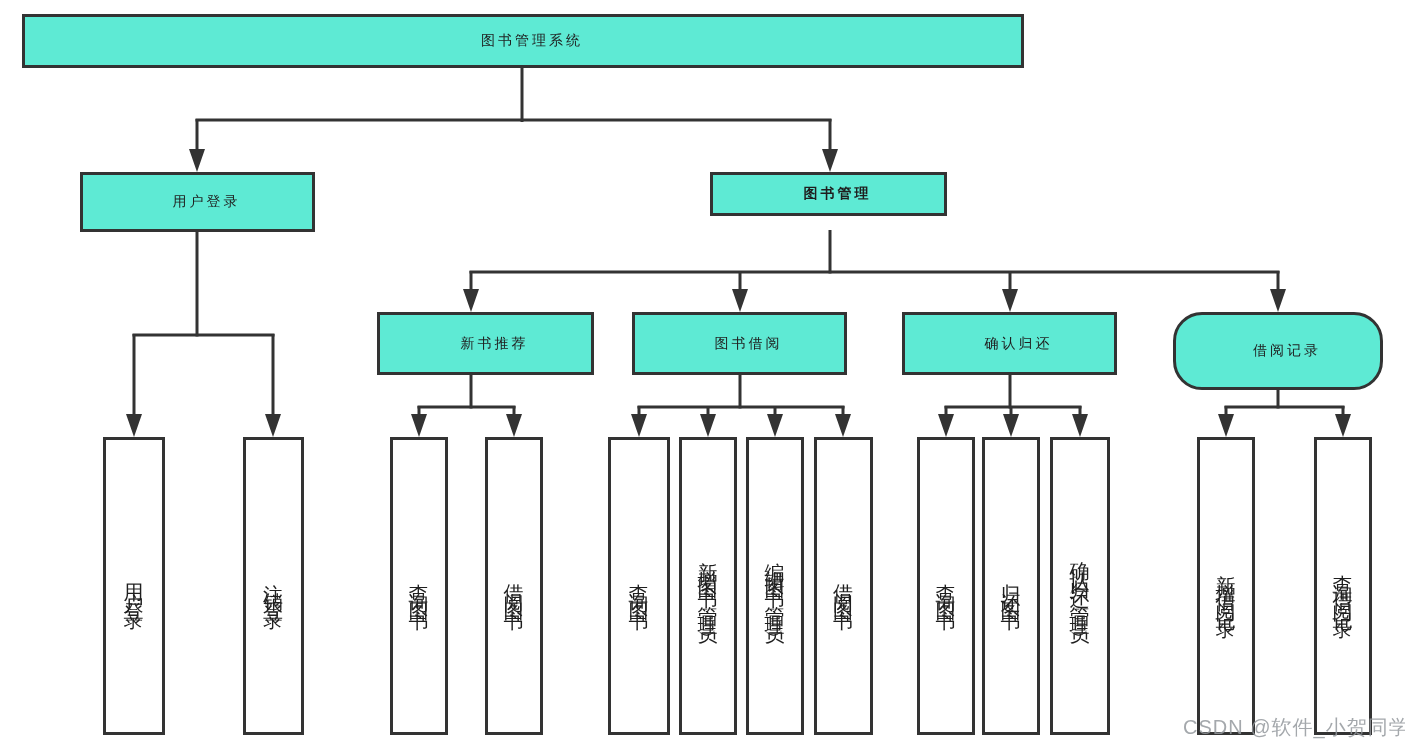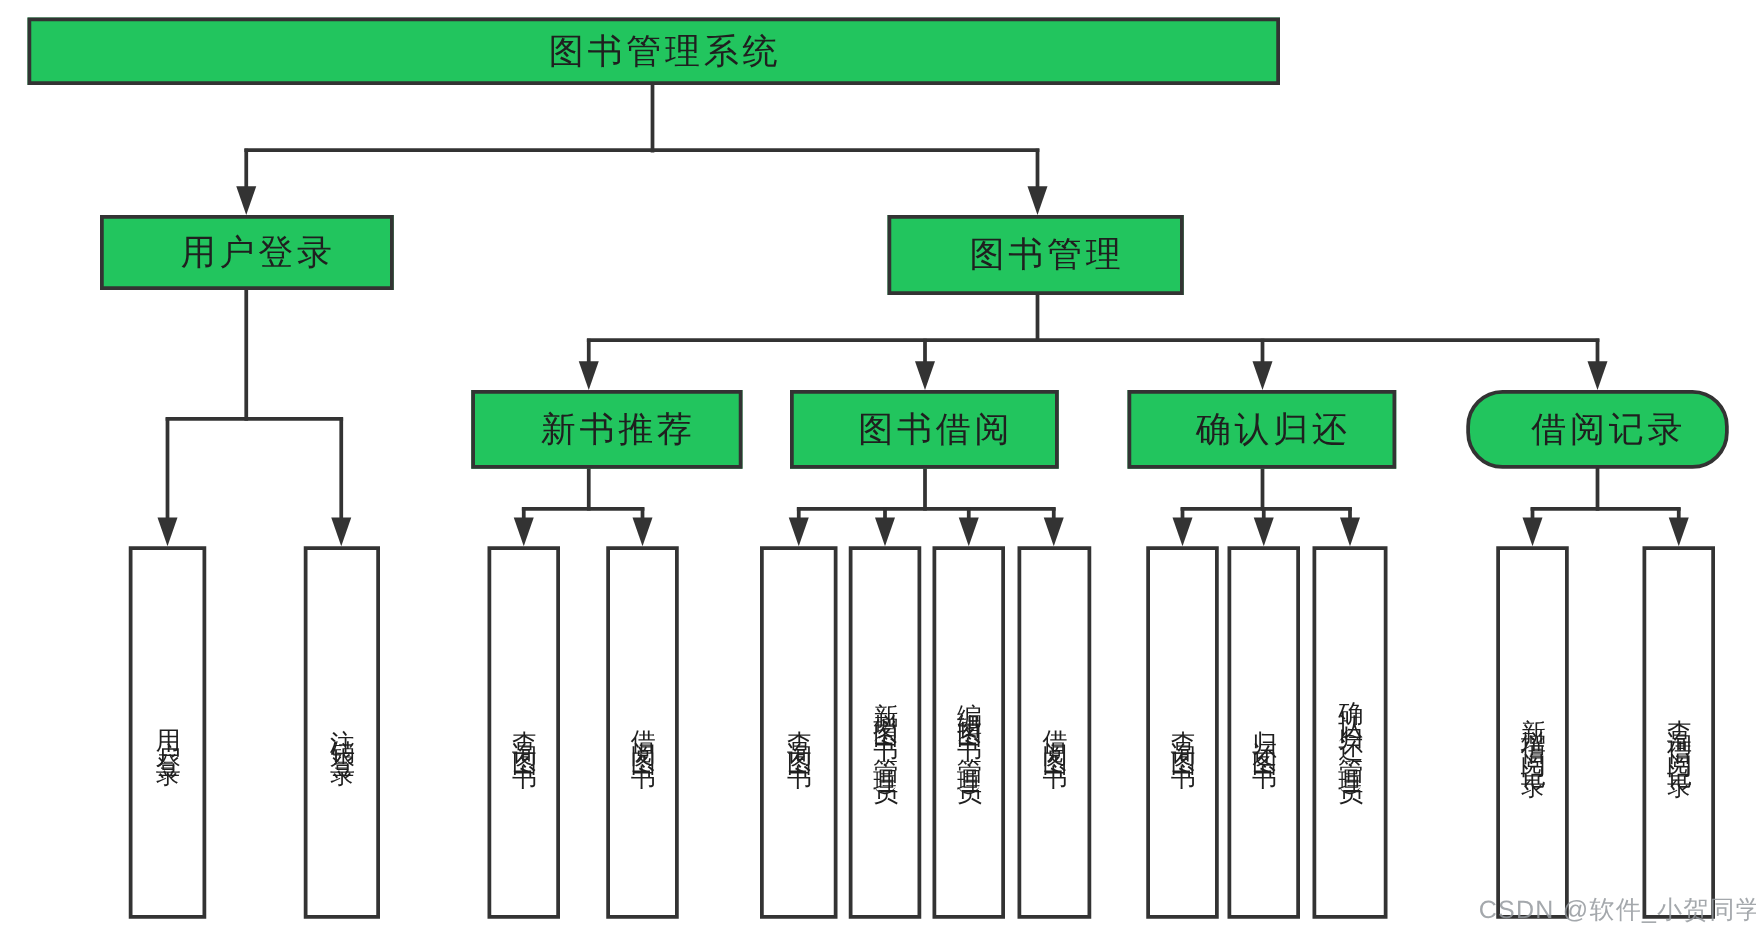--- a/index.html
+++ b/index.html
@@ -6,23 +6,23 @@
   html,body{margin:0;padding:0;background:#ffffff;}
   body{
     position:relative;width:1405px;height:747px;overflow:hidden;
     font-family:"Liberation Sans","DejaVu Sans",sans-serif;color:#1f1f1f;
   }
   .stage{position:absolute;left:0;top:0;width:1405px;height:747px;}
   svg.connectors{position:absolute;left:0;top:0;width:1405px;height:747px;pointer-events:none;}
   svg.connectors line{stroke:#333333;stroke-width:3;}
   svg.connectors polygon{fill:#333333;}
   .hbox{
-    position:absolute;box-sizing:border-box;border:3px solid #333333;background:#22c55e;
+    position:absolute;box-sizing:border-box;border:3px solid #333333;background:#5eead4;
     display:flex;align-items:center;justify-content:center;
-    font-size:28px;letter-spacing:3px;white-space:nowrap;padding-left:18px;
+    font-size:14px;letter-spacing:3px;white-space:nowrap;padding-left:18px;
   }
   .vbox{
     position:absolute;box-sizing:border-box;border:3px solid #333333;background:#ffffff;
     display:flex;align-items:center;justify-content:center;
   }
   .vbox .vtext{
     writing-mode:vertical-rl;text-orientation:mixed;
     font-size:20px;letter-spacing:9px;line-height:1;white-space:nowrap;
   }
   .watermark{
@@ -108,26 +108,26 @@
       <line x1="1226" y1="406" x2="1226" y2="416"></line>
       <line x1="1343" y1="406" x2="1343" y2="416"></line>
       <polygon points="1218,414 1234,414 1226,437"></polygon>
       <polygon points="1335,414 1351,414 1343,437"></polygon>
     </g>
   </svg>
 
   <div class="hbox" style="left:22px;top:14px;width:1002px;height:54px;">图书管理系统</div>
 
   <div class="hbox" style="left:80px;top:172px;width:235px;height:60px;">用户登录</div>
-  <div class="hbox" style="left:710px;top:172px;width:237px;height:64px;">图书管理</div>
+  <div class="hbox" style="left:710px;top:172px;width:237px;height:44px;font-weight:bold;">图书管理</div>
 
   <div class="hbox" style="left:363px;top:312px;width:217px;height:63px;margin-left:14px;">新书推荐</div>
   <div class="hbox" style="left:632px;top:312px;width:215px;height:63px;">图书借阅</div>
   <div class="hbox" style="left:902px;top:312px;width:215px;height:63px;">确认归还</div>
-  <div class="hbox" style="left:1173px;top:312px;width:210px;height:63px;border-radius:29px;">借阅记录</div>
+  <div class="hbox" style="left:1173px;top:312px;width:210px;height:78px;border-radius:29px;">借阅记录</div>
 
   <div class="vbox" style="left:103px;top:437px;width:62px;height:298px;">
     <span class="vtext">用户登录</span>
   </div>
   <div class="vbox" style="left:243px;top:437px;width:61px;height:298px;">
     <span class="vtext">注销登录</span>
   </div>
 
   <div class="vbox" style="left:390px;top:437px;width:58px;height:298px;">
     <span class="vtext">查询图书</span>

